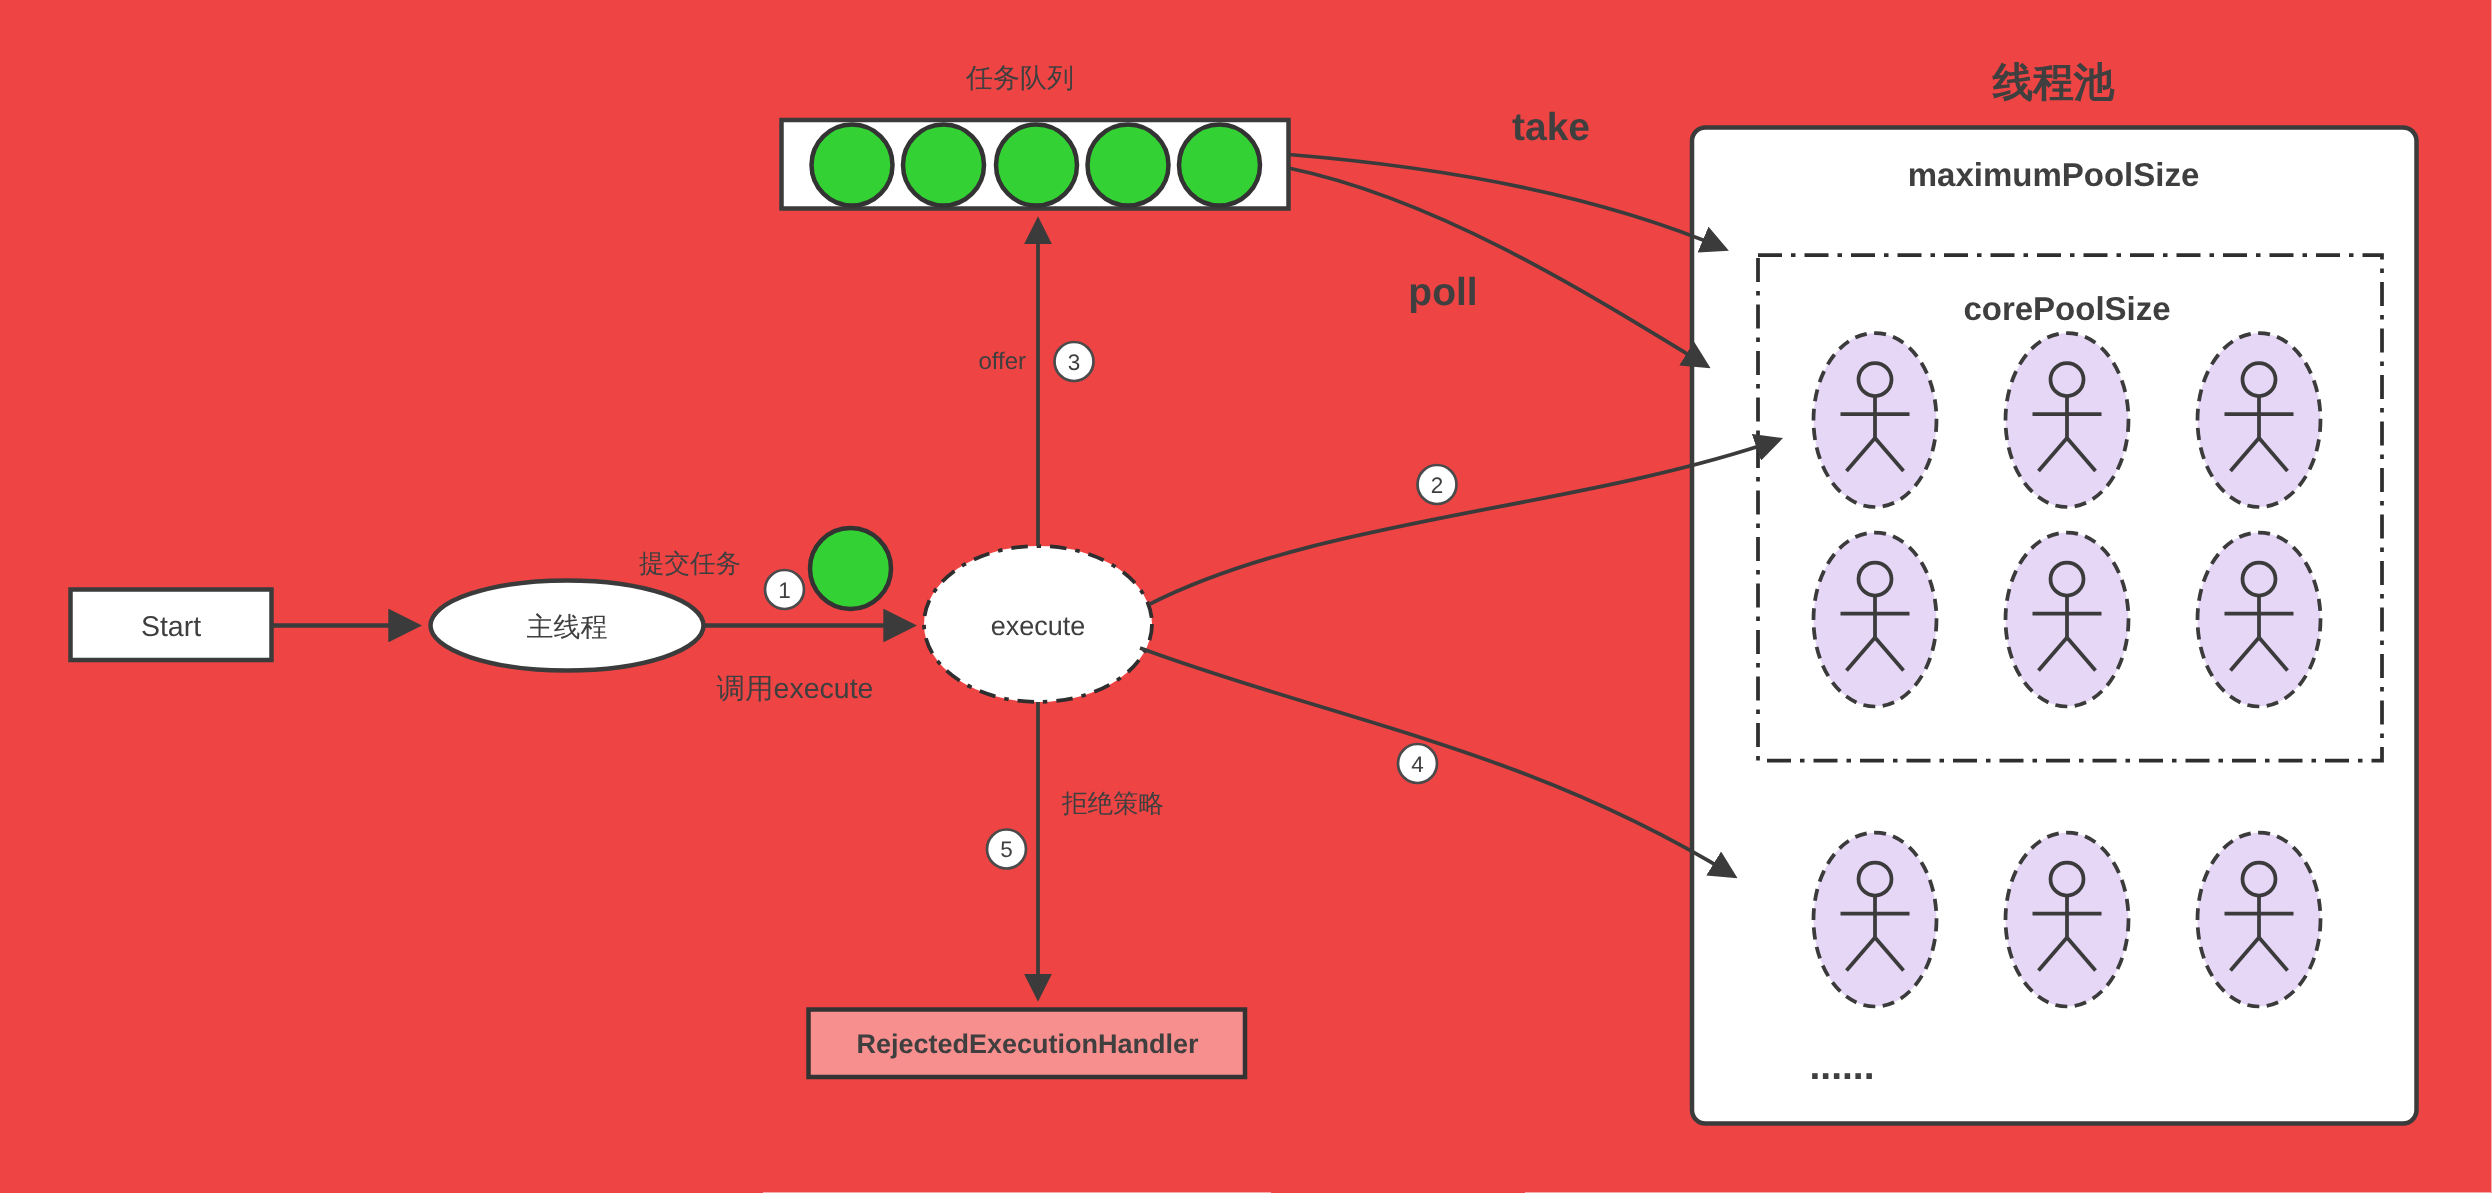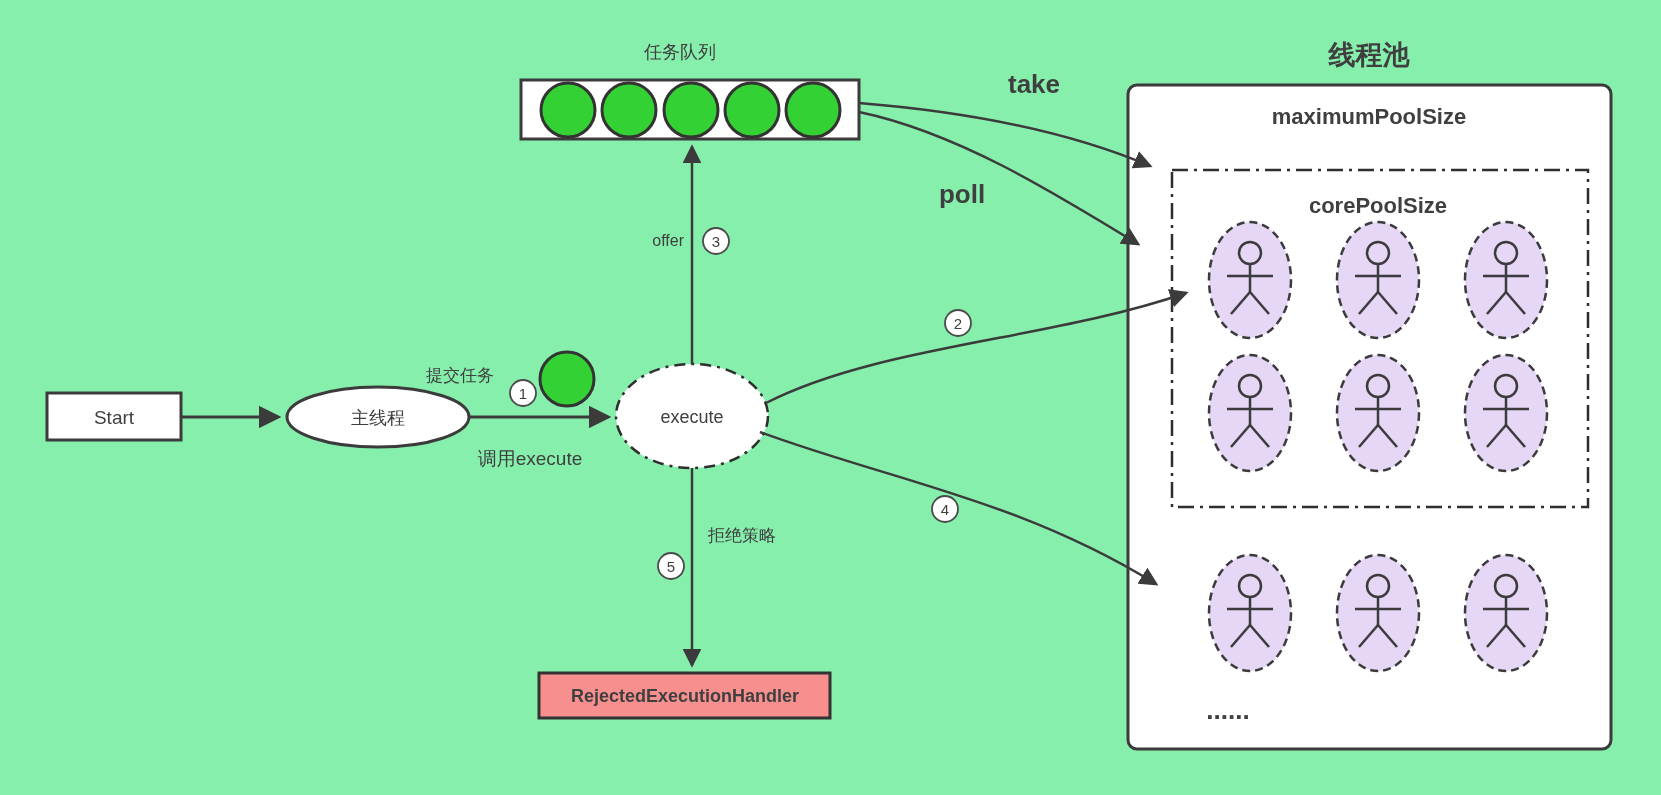--- a/index.html
+++ b/index.html
@@ -1,16 +1,16 @@
 <!DOCTYPE html>
 <html><head>
 <meta charset="utf-8">
 <style>
   html,body{margin:0;padding:0;background:#ffffff;}
-  .canvas{position:relative;width:1661px;height:795px;background:#86efac;overflow:hidden;
+  .canvas{position:relative;width:1661px;height:795px;background:#ef4444;overflow:hidden;
           font-family:"Liberation Sans", sans-serif;}
   svg text{font-family:"Liberation Sans", sans-serif;fill:#3f3f3f;}
   .t-reg{font-weight:400;}
   .t-bold{font-weight:700;}
 </style>
 </head>
 <body>
 
 <div class="canvas">
 <svg width="1661" height="795" viewBox="0 0 1661 795">

